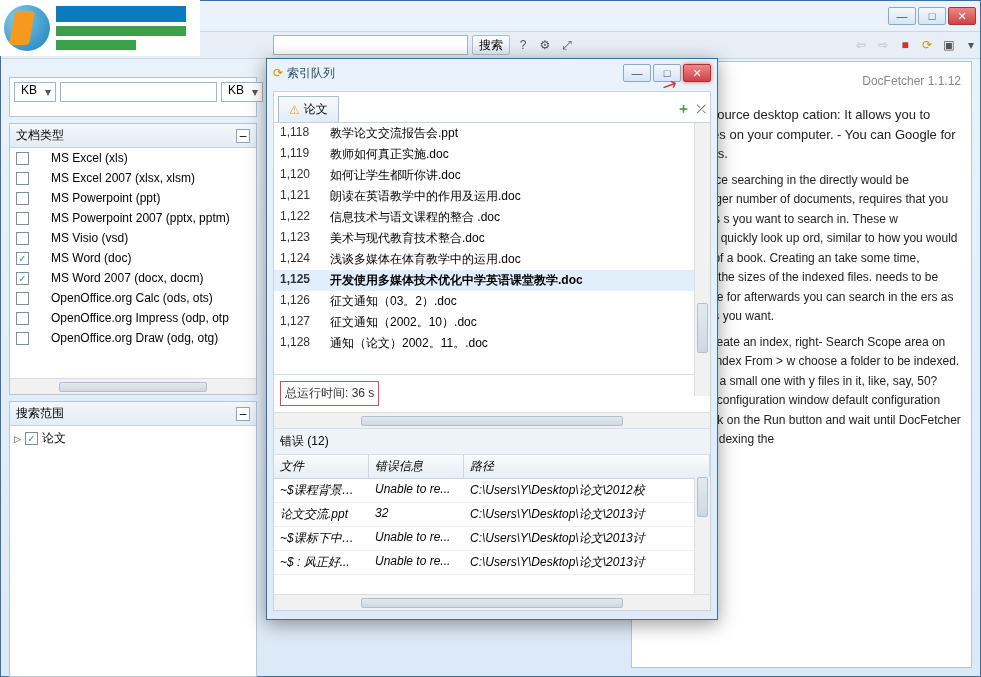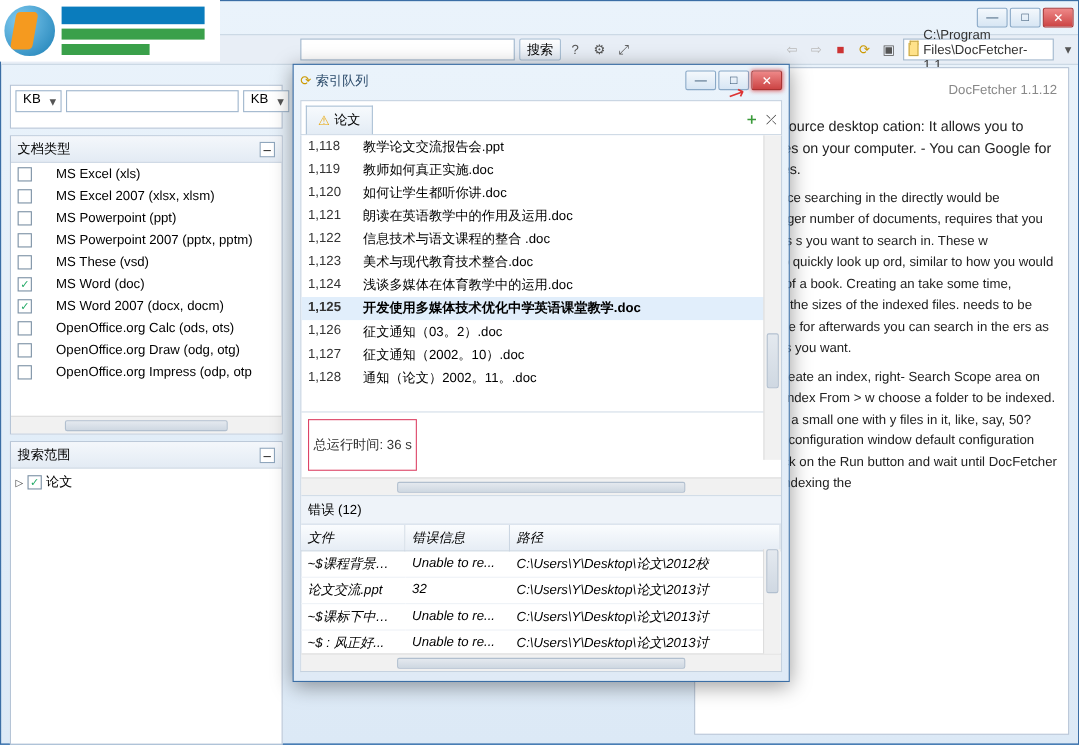--- a/index.html
+++ b/index.html
@@ -50,21 +50,21 @@
 .tab { height: 26px; padding: 4px 10px; border: 1px solid #a9bfd4; border-bottom: none; background: linear-gradient(#f7fafd,#e3ecf5); display: flex; align-items: center; gap: 4px; }
 .tabicons { display: flex; gap: 6px; align-items: center; padding-bottom: 4px; }
 .plus { color: #3a9a3a; font-weight: bold; font-size: 14px; }
 .cross { color: #333; font-size: 12px; }
 .dlg-body { margin: 0 6px 6px; background: #fff; border: 1px solid #c5d2e0; border-top: none; height: 488px; display: flex; flex-direction: column; }
 .sect-label { padding: 4px 6px; background: #eef3f9; border-bottom: 1px solid #d2dde8; }
 .proglist { flex: 0 0 252px; overflow-y: auto; border-bottom: 1px solid #d2dde8; }
 .progrow { display: flex; padding: 2px 6px; gap: 6px; }
 .progrow.hl { background: #e1eefb; font-weight: bold; }
 .progrow .n { width: 44px; color: #333; }
-.totaltime { margin: 4px 6px; border: 1px solid #d46; padding: 14px 4px; display: inline-block; color: #333; }
+.totaltime { margin: 4px 6px; border: 1px solid #d46; padding: 3px 4px; display: inline-block; color: #333; }
 .hscroll { height: 16px; background: #f1f1f1; border-top: 1px solid #ddd; display: flex; }
 .hscroll .track { flex: 1; display: flex; align-items: center; justify-content: center; }
 .hscroll .thumb { width: 60%; height: 10px; background: linear-gradient(#e4e9ef,#cfd8e2); border: 1px solid #b1bfcf; border-radius: 2px; }
 .errhd { padding: 4px 6px; background: #eef3f9; border-top: 1px solid #d2dde8; border-bottom: 1px solid #d2dde8; }
 .errtable { flex: 1; overflow: auto; font-style: italic; }
 .errhdr, .errrow { display: flex; }
 .errhdr > div { background: linear-gradient(#fafcfe,#e6edf5); border-right: 1px solid #cbd6e2; border-bottom: 1px solid #cbd6e2; padding: 3px 6px; }
 .errrow > div { padding: 3px 6px; border-bottom: 1px solid #eef2f7; white-space: nowrap; overflow: hidden; text-overflow: ellipsis; }
 .c1 { width: 95px; } .c2 { width: 95px; } .c3 { flex: 1; }
 
@@ -99,24 +99,20 @@
     <div class="tbtn">搜索</div>
     <div class="ticon">?</div>
     <div class="ticon">⚙</div>
     <div class="ticon">⤢</div>
     <div class="spacer"></div>
     <div class="ticon" style="color:#bbb">⇦</div>
     <div class="ticon" style="color:#bbb">⇨</div>
     <div class="ticon" style="color:#c33">■</div>
     <div class="ticon" style="color:#c90">⟳</div>
     <div class="ticon">▣</div>
-    <div class="path">
-      <span class="smallfolder"></span>
-      <span>C:\Program Files\DocFetcher-1.1...</span>
-    </div>
     <div class="ticon">▾</div>
   </div>
 
   <div class="leftcol">
     <div class="panel sizepanel">
       <div class="kbrow">
         <div class="kbsel" style="width:60px">KB</div>
         <input style="flex: 1 1 0%; height: 20px; border: 1px solid rgb(158, 181, 204);">
         <div class="kbsel" style="width:44px">KB</div>
       </div>
@@ -138,41 +134,41 @@
           <div class="typeitem">
             <span class="chk"></span>
             <span>MS Powerpoint (ppt)</span>
           </div>
           <div class="typeitem">
             <span class="chk"></span>
             <span>MS Powerpoint 2007 (pptx, pptm)</span>
           </div>
           <div class="typeitem">
             <span class="chk"></span>
-            <span>MS These (vsd)</span>
+            <span>MS Visio (vsd)</span>
           </div>
           <div class="typeitem">
             <span class="chk">✓</span>
             <span>MS Word (doc)</span>
           </div>
           <div class="typeitem">
             <span class="chk">✓</span>
             <span>MS Word 2007 (docx, docm)</span>
           </div>
           <div class="typeitem">
             <span class="chk"></span>
             <span>OpenOffice.org Calc (ods, ots)</span>
           </div>
           <div class="typeitem">
             <span class="chk"></span>
+            <span>OpenOffice.org Impress (odp, otp</span>
+          </div>
+          <div class="typeitem">
+            <span class="chk"></span>
             <span>OpenOffice.org Draw (odg, otg)</span>
-          </div>
-          <div class="typeitem">
-            <span class="chk"></span>
-            <span>OpenOffice.org Impress (odp, otp</span>
           </div>
         </div>
       <div class="hscroll">
           <div class="track">
             <div class="thumb"></div>
           </div>
         </div>
     </div>
     <div class="panel">
       <div class="panel-hd">

